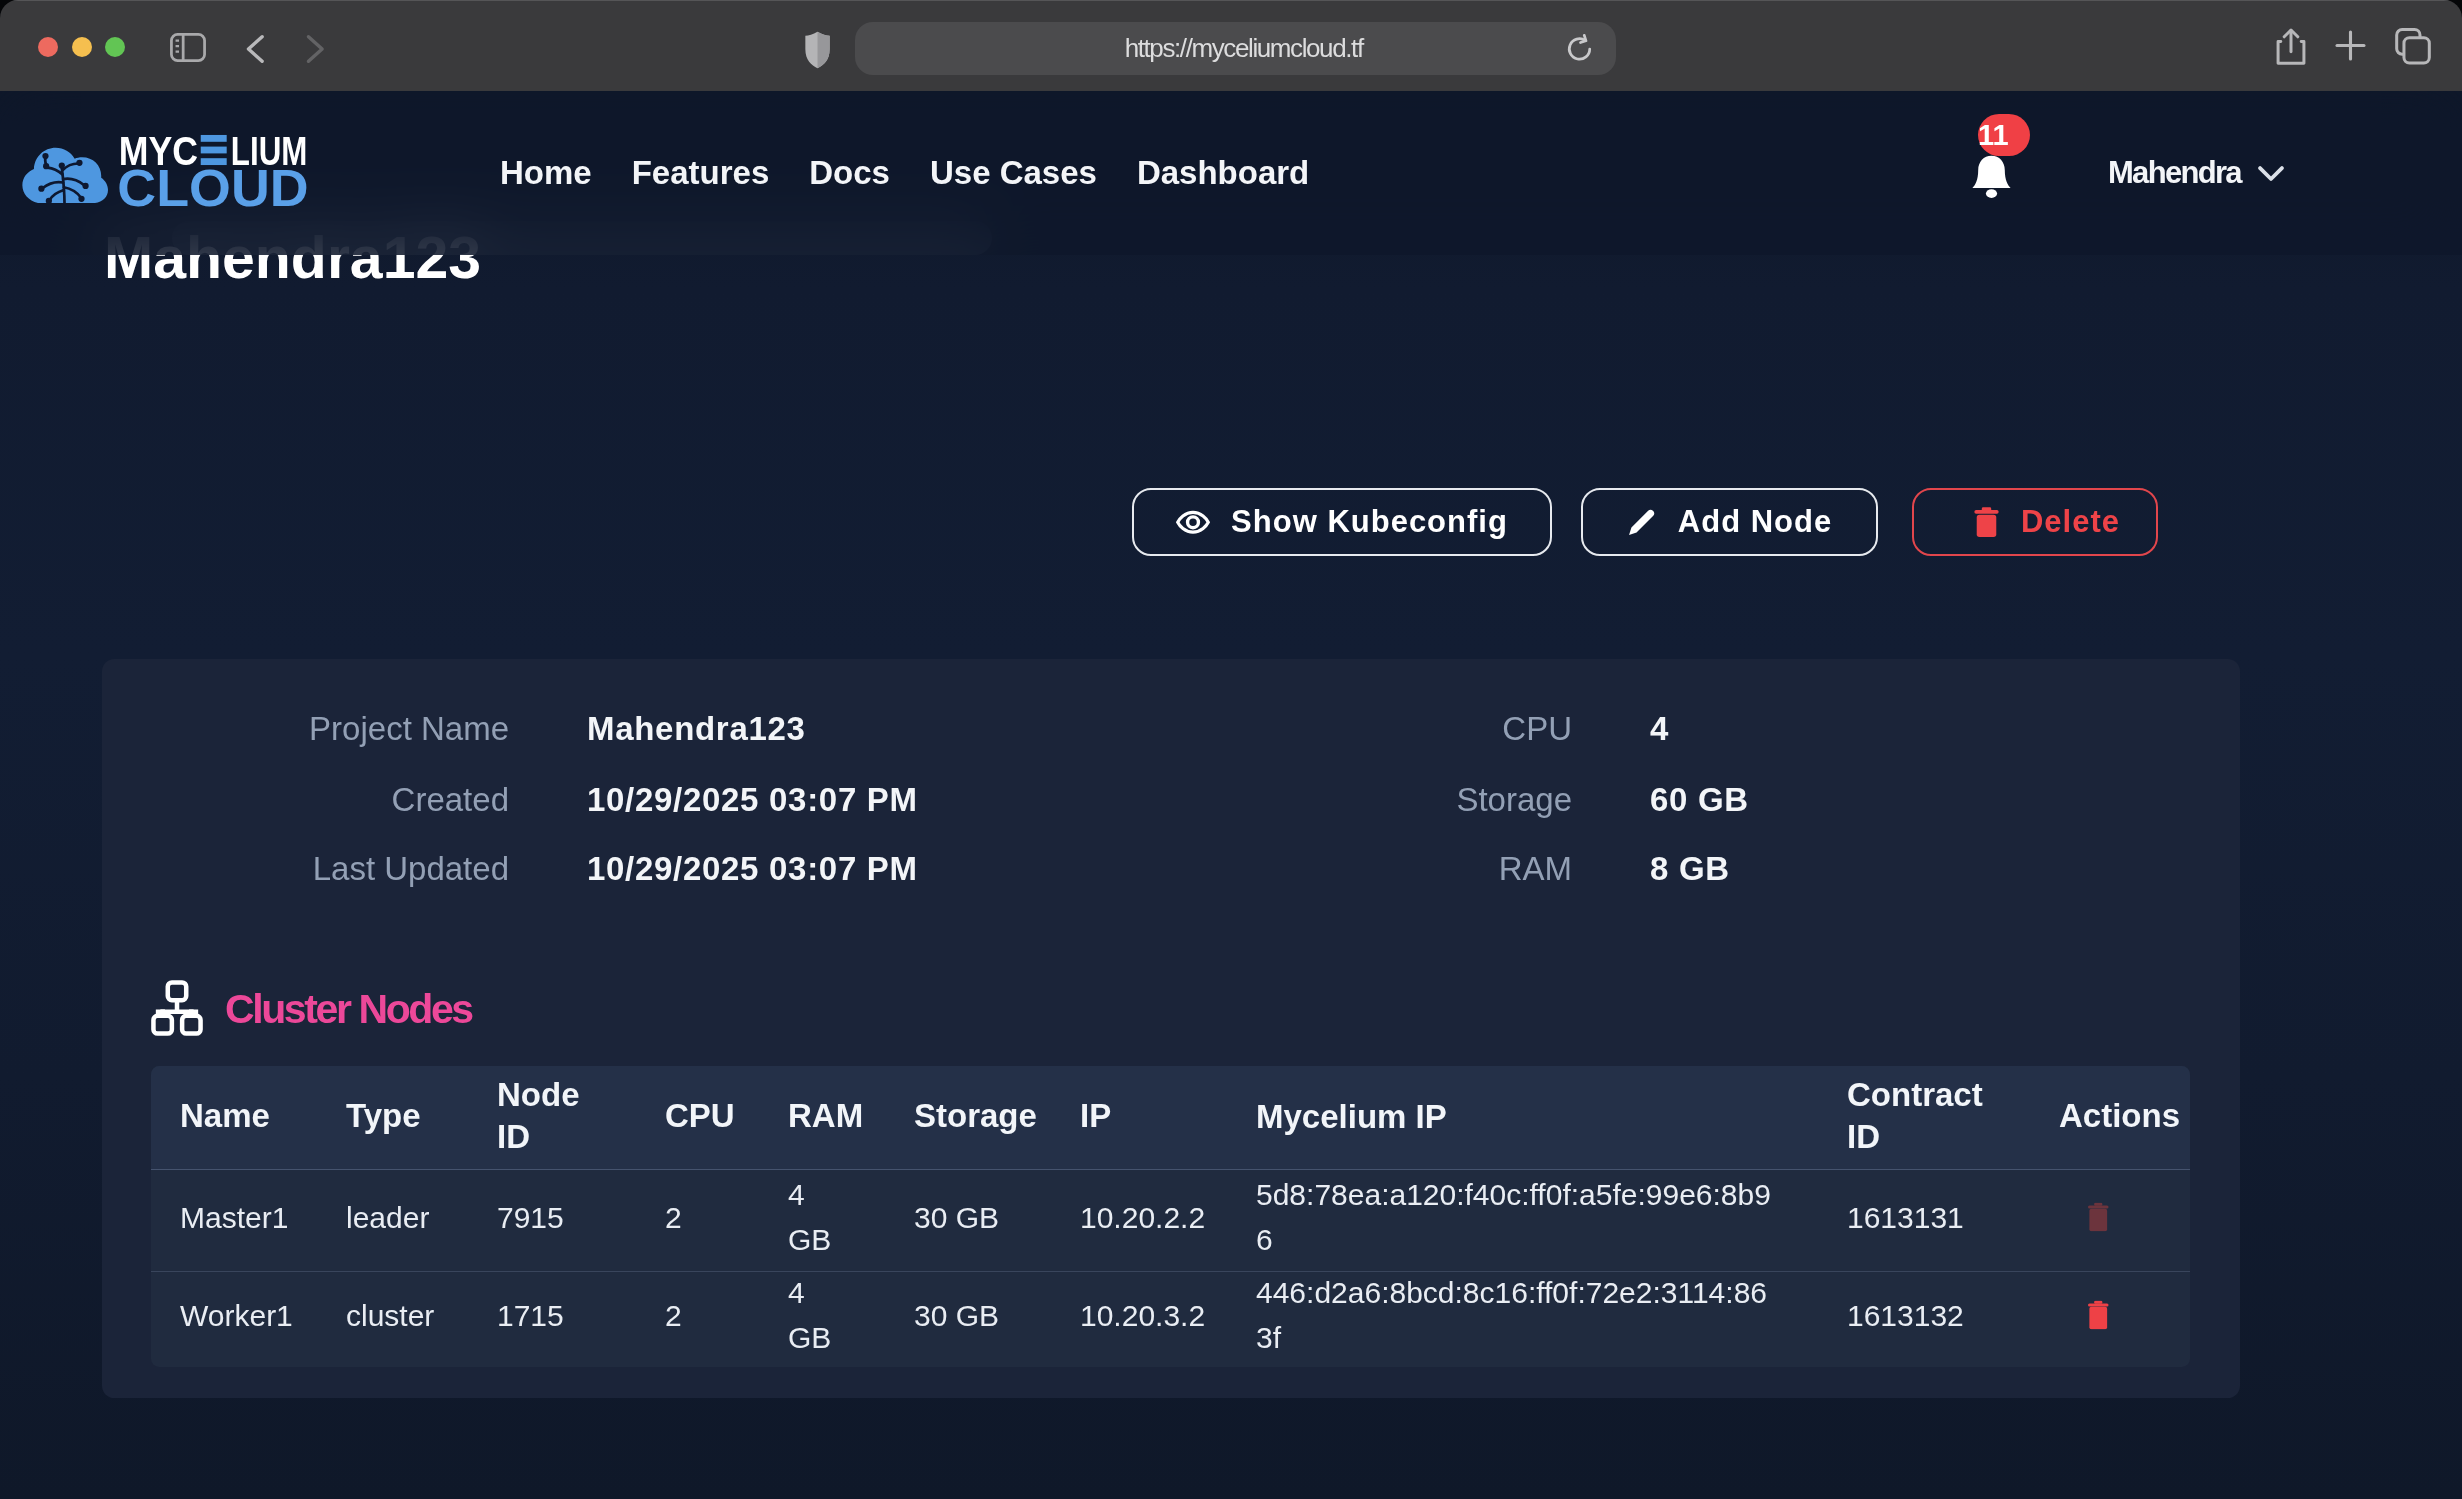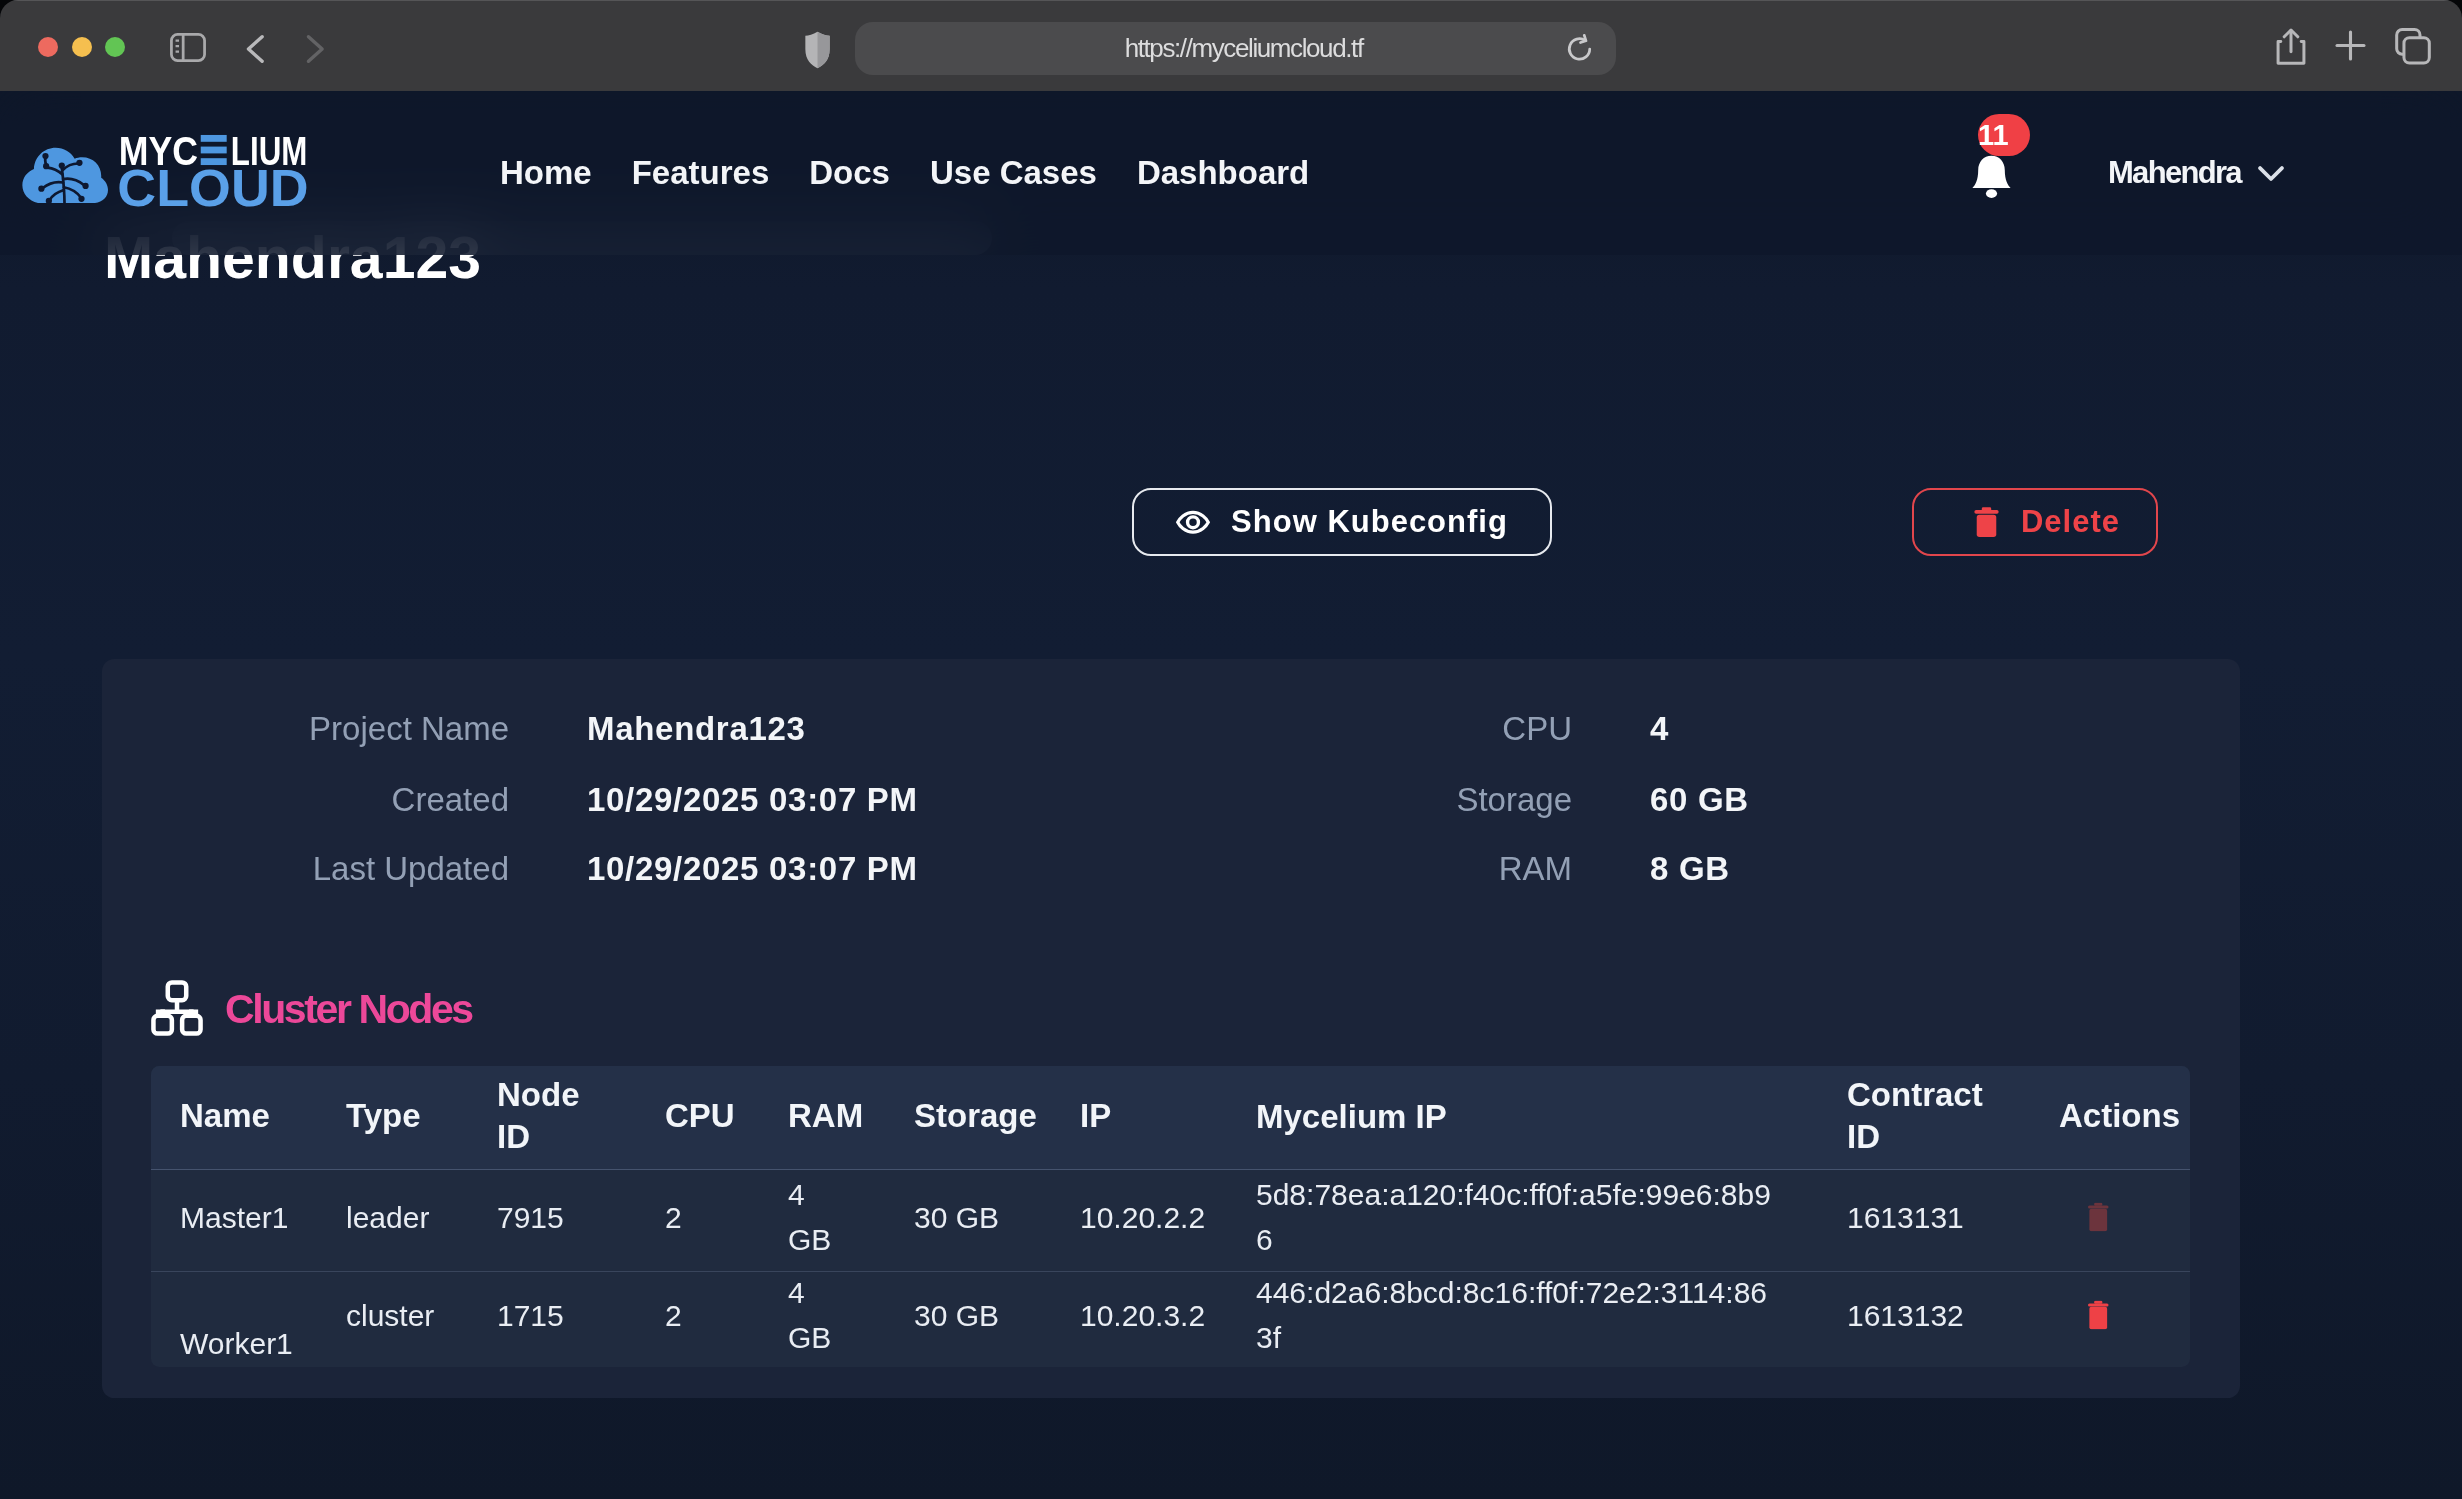--- a/index.html
+++ b/index.html
@@ -93,20 +93,23 @@
   </div>
 
   <div id="page">
     <div id="fog" style="position:absolute; left:172px; top:130px; width:820px; height:34px; background:rgba(152,164,182,0.28); border-radius:18px;"></div>
     <div id="h1">Mahendra123</div>
 
     <div class="btn" id="btn1"><svg width="34" height="24.6" viewBox="0 0 50 36">
           <path d="M25 3.5 C13 3.5 5 13 2.5 18 C5 23 13 32.5 25 32.5 C37 32.5 45 23 47.5 18 C45 13 37 3.5 25 3.5 Z" fill="none" stroke="#ffffff" stroke-width="4.6"></path>
           <circle cx="25" cy="18" r="8" fill="none" stroke="#ffffff" stroke-width="5"></circle>
         </svg>Show Kubeconfig</div>
+    <div class="btn" id="btn2"><svg width="30" height="30" viewBox="0 0 44 44">
+          <path d="M3 41 L6.5 30 L31 5.5 C33 3.5 36 3.5 38 5.5 L38.5 6 C40.5 8 40.5 11 38.5 13 L14 37.5 L3 41 Z" fill="#ffffff"></path>
+        </svg>Add Node</div>
     <div class="btn" id="btn3"><svg width="27" height="31" viewBox="0 0 40 46">
           <rect x="5.5" y="11.5" width="29" height="33" rx="4" fill="#ee4348"></rect>
           <rect x="2" y="4.5" width="36" height="5.4" rx="2.6" fill="#ee4348"></rect>
           <rect x="13" y="0.5" width="14" height="5" rx="2" fill="#ee4348"></rect>
         </svg>Delete</div>
 
     <div id="card">
       <div class="lab" style="top:70px; left:0; width:407px; text-align:right;">Project Name</div>
       <div class="lab" style="top:210px; left:0; width:407px; text-align:right;">Last Updated</div>
       <div class="lab" style="top:141px; left:0; width:407px; text-align:right;">Created</div>
@@ -154,21 +157,21 @@
         <div class="td" style="left:763px; top:151px;">30 GB</div>
         <div class="td" style="left:929px; top:151px;">10.20.2.2</div>
         <div class="td" style="left:1105px; top:151px;">5d8:78ea:a120:f40c:ff0f:a5fe:99e6:8b9<br>6</div>
         <div class="td" style="left:1696px; top:151px;">1613131</div>
         <svg class="td" style="left:1937px; top:151px;" width="20.5" height="29" viewBox="0 0 30 42">
             <rect x="2" y="9" width="26" height="33" rx="3" fill="#6c343d"></rect>
             <rect x="0" y="4" width="30" height="4.6" rx="2.2" fill="#6c343d"></rect>
             <rect x="9" y="0" width="12" height="4.6" rx="2" fill="#6c343d"></rect>
           </svg>
 
-        <div class="td" style="left:29px; top:249px;margin-top:28px;">Worker1</div>
+        <div class="td" style="left:29px; top:249px;">Worker1</div>
         <div class="td" style="left:195px; top:249px;">cluster</div>
         <div class="td" style="left:346px; top:249px;">1715</div>
         <div class="td" style="left:514px; top:249px;">2</div>
         <div class="td" style="left:637px; top:249px;">4<br>GB</div>
         <div class="td" style="left:763px; top:249px;">30 GB</div>
         <div class="td" style="left:929px; top:249px;">10.20.3.2</div>
         <div class="td" style="left:1105px; top:249px;">446:d2a6:8bcd:8c16:ff0f:72e2:3114:86<br>3f</div>
         <div class="td" style="left:1696px; top:249px;">1613132</div>
         <svg class="td" style="left:1937px; top:249px;" width="20.5" height="29" viewBox="0 0 30 42">
             <rect x="2" y="9" width="26" height="33" rx="3" fill="#ee4146"></rect>

